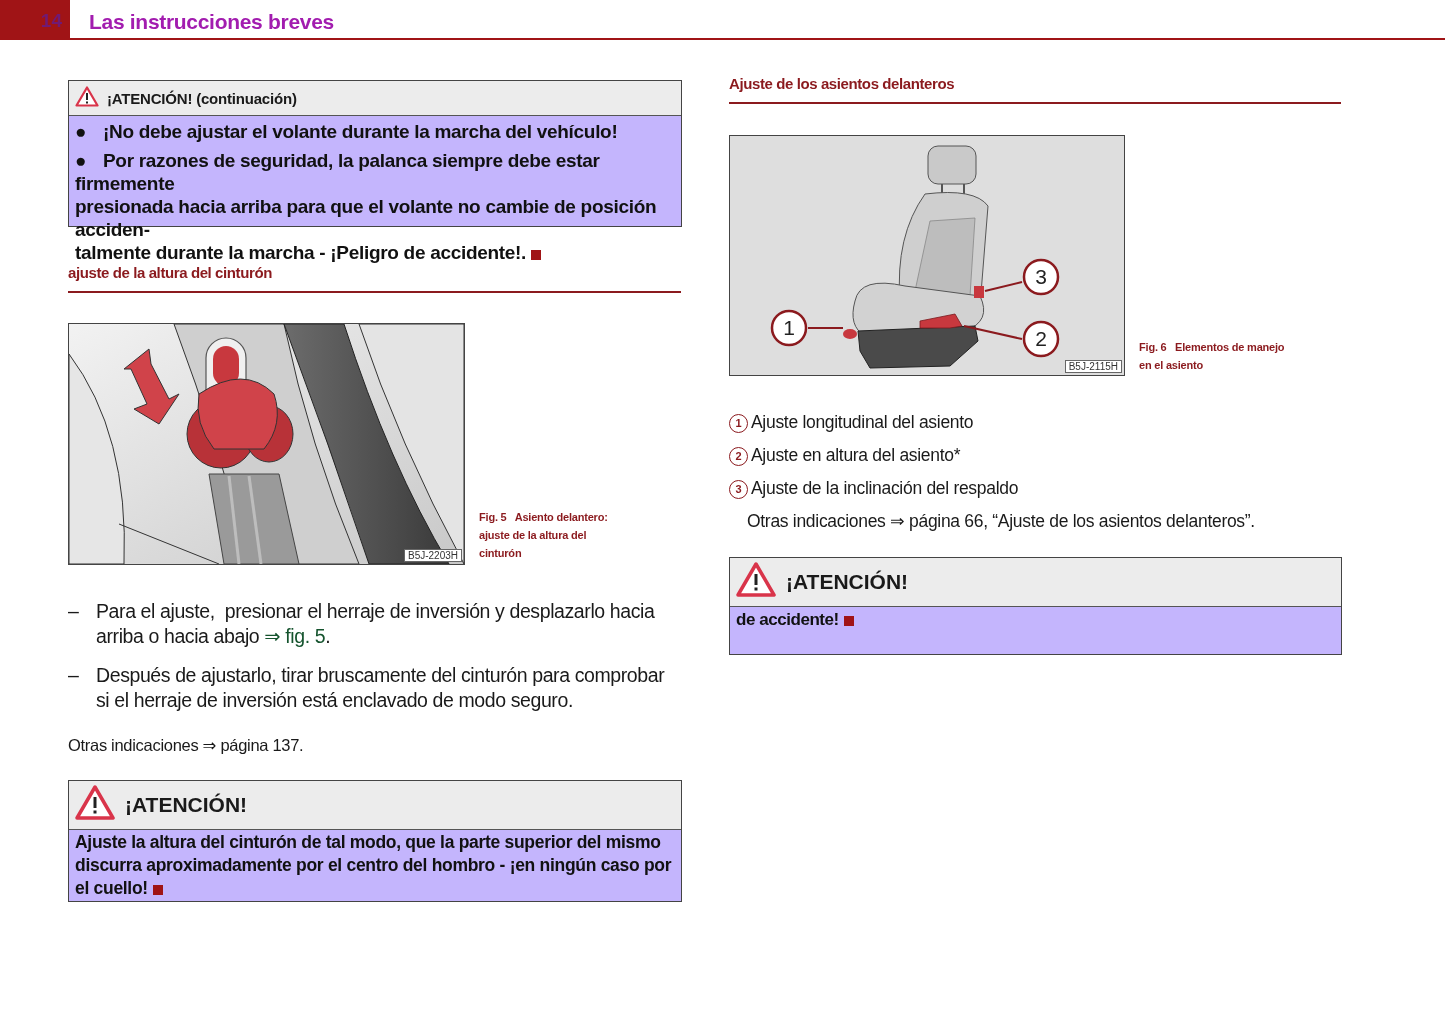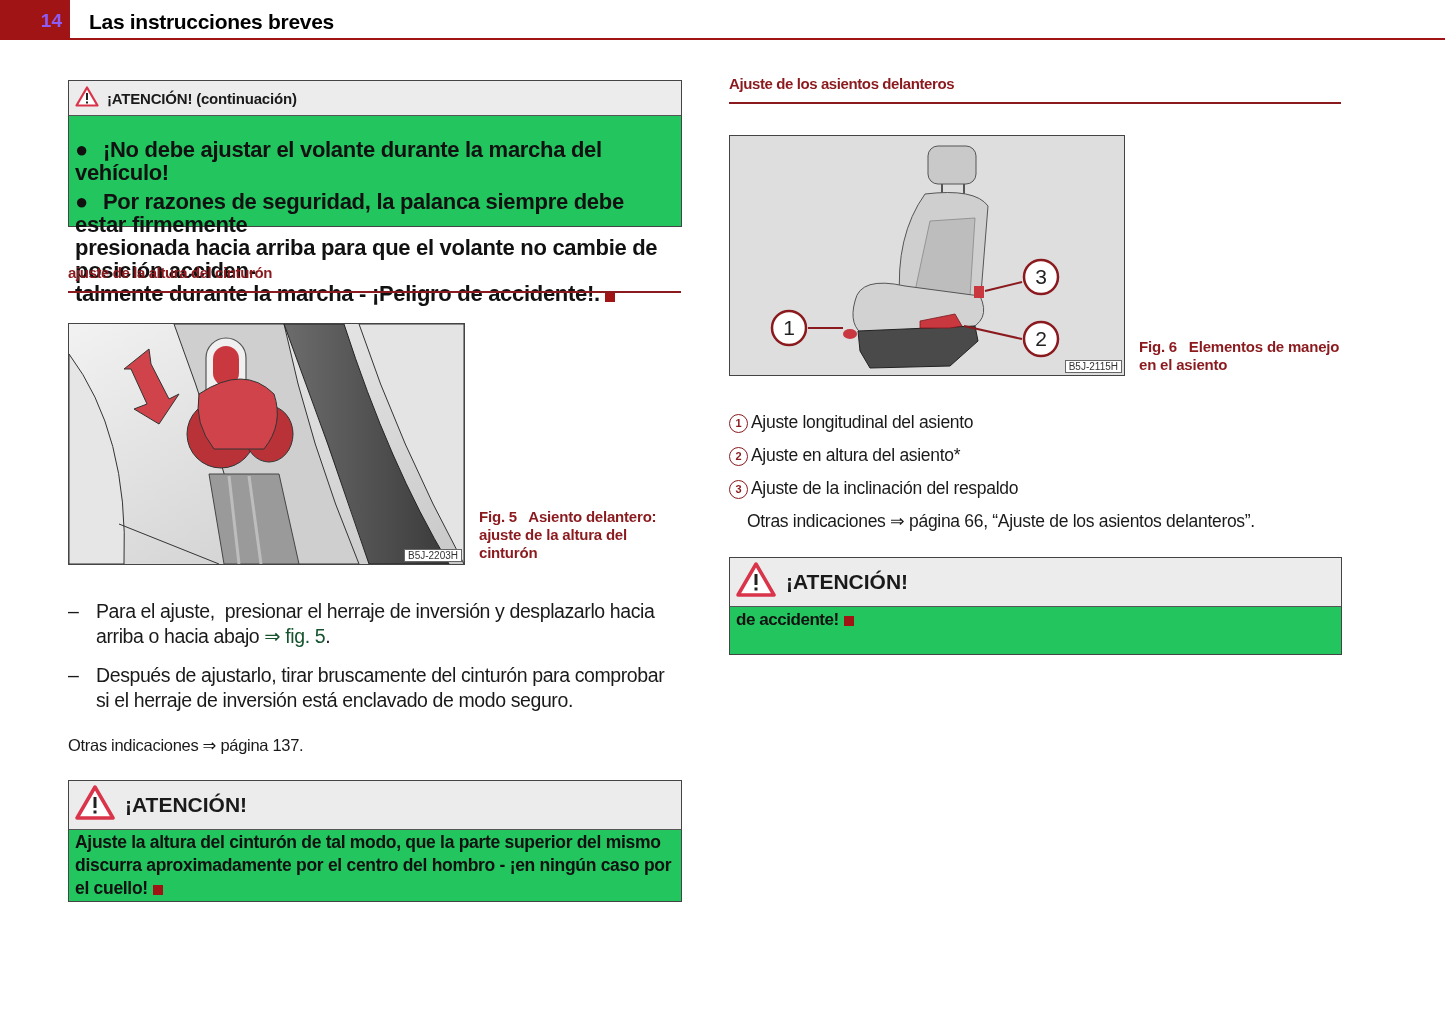--- a/index.html
+++ b/index.html
@@ -1,41 +1,41 @@
 <!DOCTYPE html>
 <html><head>
 <meta charset="utf-8">
 <style>
   html, body { margin:0; padding:0; background:#ffffff; }
   body { width:1445px; height:1019px; position:relative; overflow:hidden;
          font-family:"Liberation Sans", "DejaVu Sans", sans-serif; color:#1a1a1a; }
 
   
   .hdr-band { position:absolute; left:0; top:0; width:70px; height:40px; background:#a01416; }
-  .hdr-num { position:absolute; left:0; top:10px; width:62px; text-align:right; color:#8b5cf6;
+  .hdr-num { position:absolute; left:0; top:10px; width:62px; text-align:right; color:#701a75;
              font-weight:bold; font-size:19px; }
-  .hdr-title { position:absolute; left:89px; top:10px; font-weight:bold; font-size:21px; color:#000000; letter-spacing:-0.3px; }
+  .hdr-title { position:absolute; left:89px; top:10px; font-weight:bold; font-size:21px; color:#a21caf; letter-spacing:-0.3px; }
   .hdr-rule { position:absolute; left:70px; top:38px; width:1375px; height:2px; background:#a01416; }
 
   
-  .warn { position:absolute; border:1.5px solid #444; background:#22c55e; }
+  .warn { position:absolute; border:1.5px solid #444; background:#c4b5fd; }
   .warn-head { background:#ececec; border-bottom:1.5px solid #555; display:flex; align-items:center; }
   .warn-body { font-weight:bold; color:#111; letter-spacing:-0.3px; }
   .tri { display:inline-block; }
   .endmark { display:inline-block; width:10px; height:10px; background:#a01416; margin-left:5px; vertical-align:-1px; }
 
   
   .sec { position:absolute; font-weight:bold; color:#8b1a1e; font-size:15px; letter-spacing:-0.4px; }
   .sec-rule { position:absolute; height:1.5px; background:#8b1a1e; }
 
   
   .fig { position:absolute; border:1.5px solid #444; overflow:hidden; }
   .fig-code { position:absolute; right:2px; bottom:2px; background:#fff; border:1px solid #666;
               font-size:10px; padding:0 3px; color:#333; font-family:"Liberation Sans", sans-serif; }
-  .caption { position:absolute; font-weight:bold; color:#8b1a1e; font-size:15px; line-height:18px; letter-spacing:-0.2px; }
+  .caption { position:absolute; font-weight:bold; color:#8b1a1e; font-size:11px; line-height:18px; letter-spacing:-0.2px; }
 
   
   .txt { position:absolute; font-size:19.5px; color:#1a1a1a; letter-spacing:-0.4px; line-height:25px; }
   .small { font-size:16.5px; letter-spacing:-0.3px; }
   .red { color:#14532d; }
   .dash { position:absolute; left:0; }
   .numcircle { display:inline-block; width:19px; height:19px; border:1.5px solid #8b1a1e; border-radius:50%;
                font-size:11px; font-weight:bold; text-align:center; line-height:19px; color:#8b1a1e;
                vertical-align:1px; margin-right:3px; box-sizing:border-box; line-height:16px; }
 </style>
@@ -51,21 +51,21 @@
   <div class="warn-head" style="height:34px; padding-left:6px;">
     <span class="tri">
       <svg width="24" height="21" viewBox="0 0 24 21">
           <path d="M12 1.5 L22.5 19.5 L1.5 19.5 Z" fill="#fff" stroke="#d9344a" stroke-width="2.2" stroke-linejoin="round"></path>
           <rect x="11" y="7" width="2" height="7" fill="#222"></rect>
           <rect x="11" y="15.5" width="2" height="2" fill="#222"></rect>
         </svg>
     </span>
     <span style="margin-left:8px; font-weight:bold; font-size:15px; letter-spacing:-0.2px;">¡ATENCIÓN! (continuación)</span>
   </div>
-  <div class="warn-body" style="padding:22px 6px 0 6px; font-size:22px; line-height:23px;">
+  <div class="warn-body" style="padding:4px 6px 0 6px; font-size:19px; line-height:23px;">
     <div style="margin-bottom:6px;">
       <span style="display:inline-block; width:20px;">●</span><span style="margin-left:8px;">¡No debe ajustar el volante durante la marcha del vehículo!</span>
     </div>
     <div>
       <span style="display:inline-block; width:20px;">●</span><span style="margin-left:8px;">Por razones de seguridad, la palanca siempre debe estar firmemente</span>
     </div>
     <div>presionada hacia arriba para que el volante no cambie de posición acciden-</div>
     <div><span>talmente durante la marcha - ¡Peligro de accidente!.</span><span class="endmark"></span></div>
   </div>
 </div>

